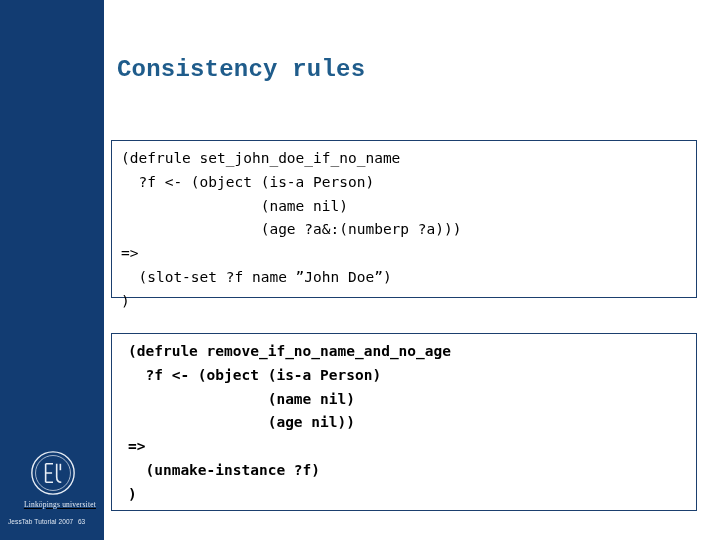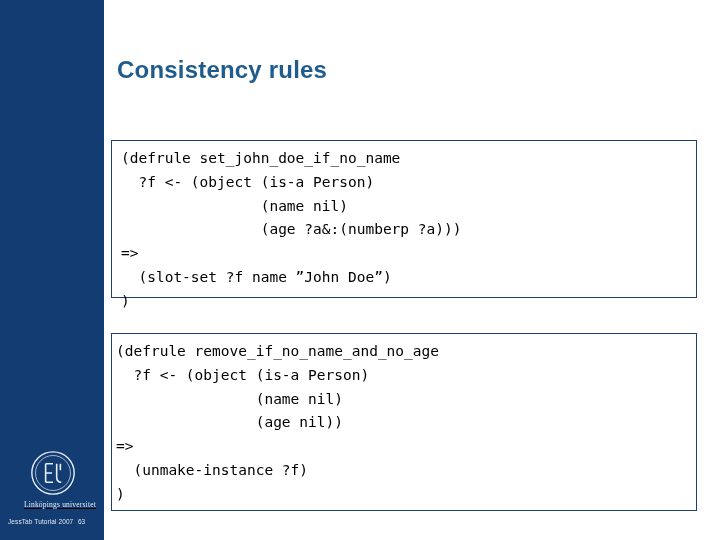--- a/index.html
+++ b/index.html
@@ -76,20 +76,21 @@
   }
   
   .title {
     position: absolute;
     left: 117px;
     top: 56px;
     font-size: 24px;
     font-weight: bold;
     color: #1f5c8b;
     letter-spacing: 0.2px;
+    font-family: Liberation Mono, monospace;
   }
   
   .code-box {
     position: absolute;
     border: 1px solid #1b3f6e;
     background: #ffffff;
     box-sizing: border-box;
   }
   .code-box pre {
     margin: 0;
@@ -106,21 +107,22 @@
     top: 140px;
     width: 586px;
     height: 158px;
     padding: 6px 0 0 9px;
   }
   #code-box-2 {
     left: 111px;
     top: 333px;
     width: 586px;
     height: 178px;
-    padding: 6px 0 0 4px;
+    padding: 6px 0 0 16px;
+    font-weight: bold;
   }
 </style>
 </head>
 <body>
 
 <div class="slide">
 
   <div class="side-bar">
     <div class="side-bar-inner"></div>
   </div>

